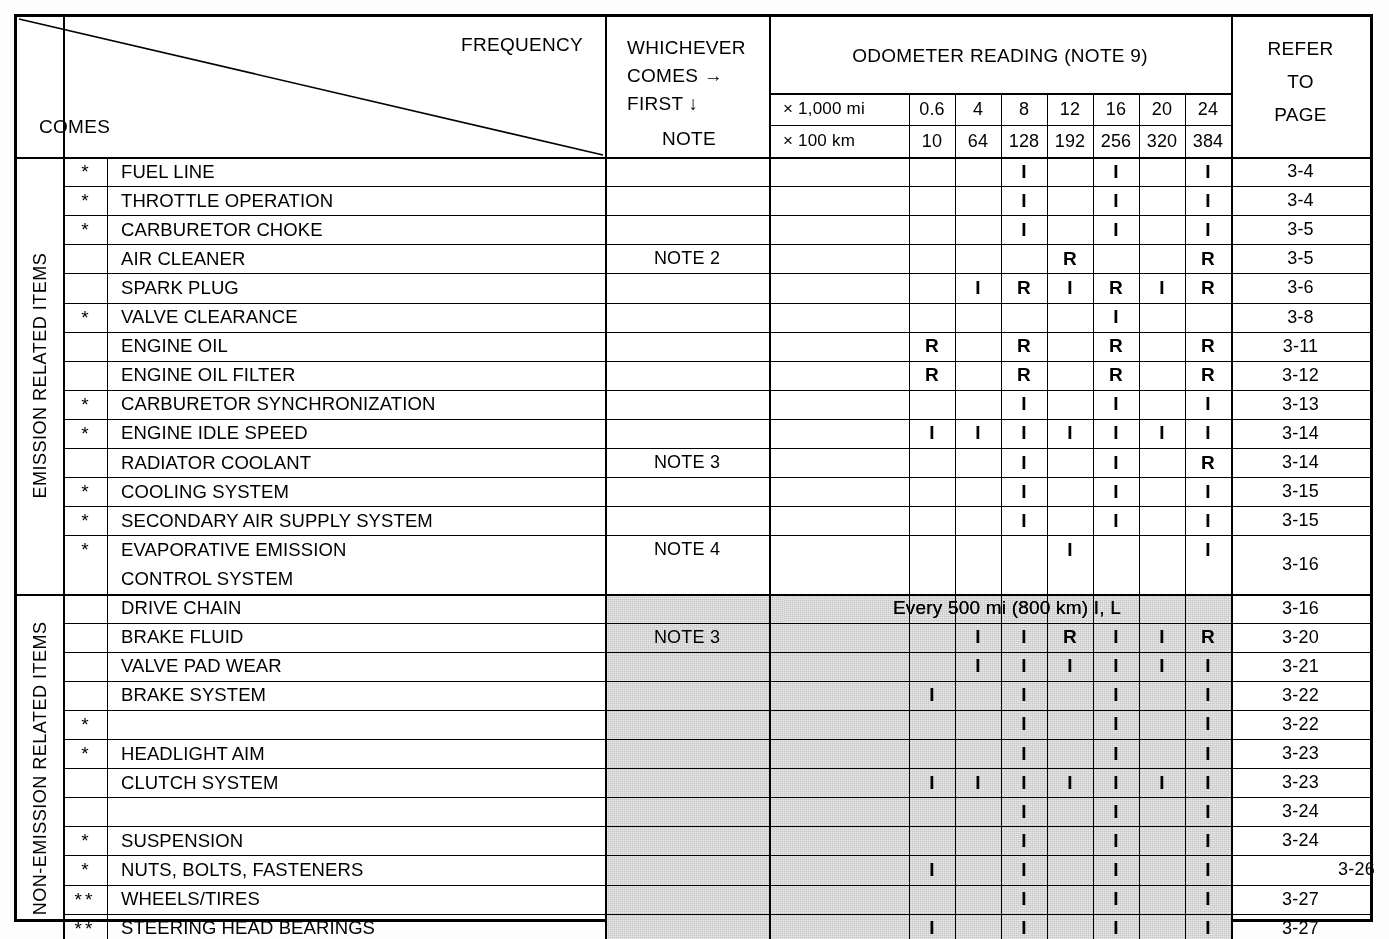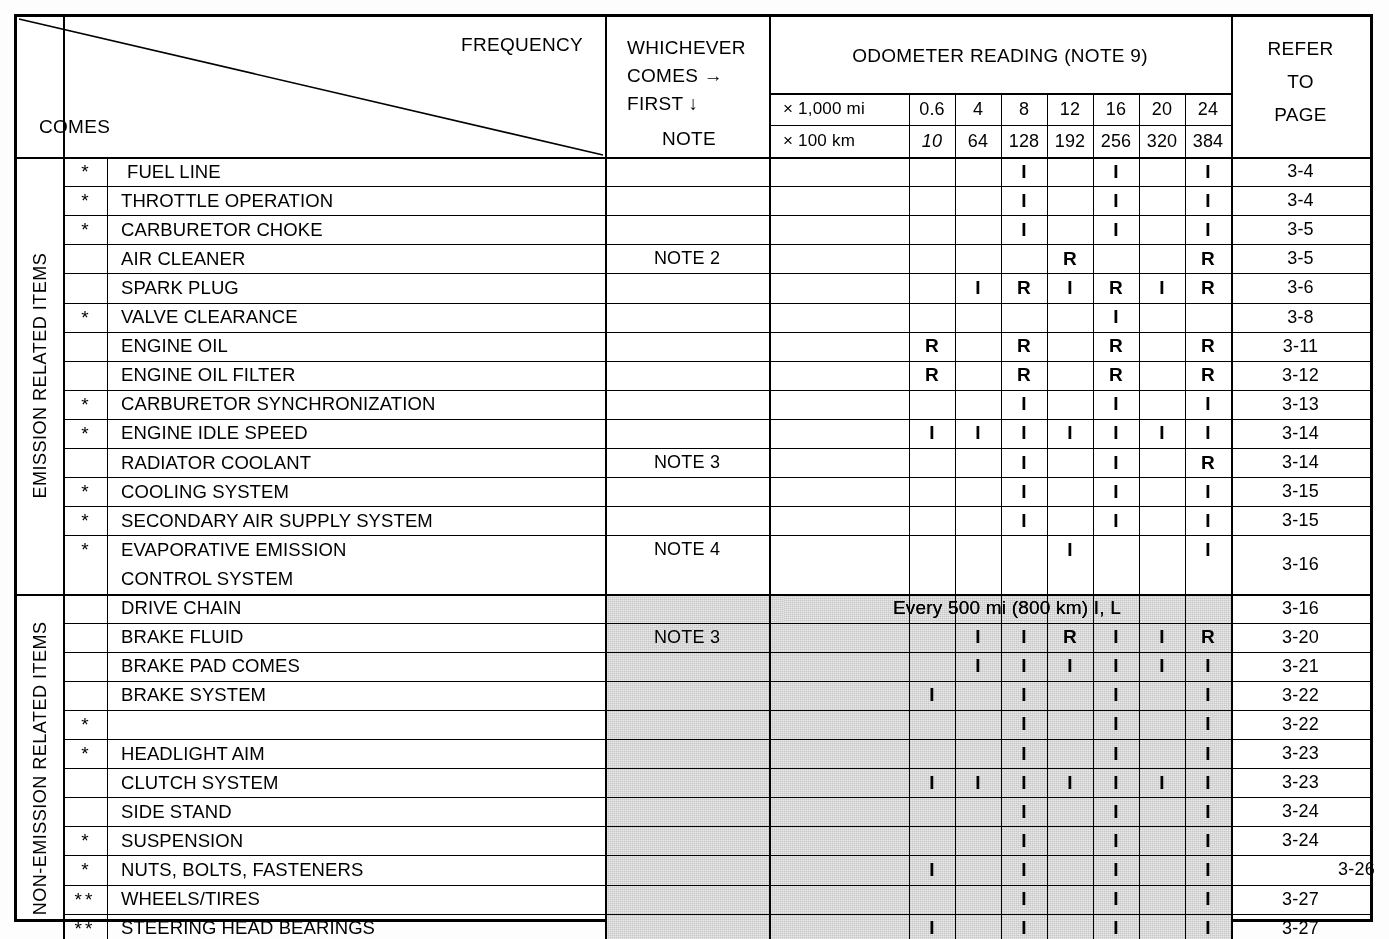--- a/index.html
+++ b/index.html
@@ -117,34 +117,34 @@
       <div class="cell hdr" style="left: 752px; top: 14px; width: 462px; height: 50px; z-index: 3;">ODOMETER READING (NOTE 9)</div>
       <div class="cell units left" style="left: 752px; top: 76px; width: 140px; height: 32px; padding-left: 14px; z-index: 3;">× 1,000 mi</div>
       <div class="cell num" style="left: 892px; top: 76px; width: 46px; height: 32px; z-index: 3;">0.6</div>
       <div class="cell num" style="left: 938px; top: 76px; width: 46px; height: 32px; z-index: 3;">4</div>
       <div class="cell num" style="left: 984px; top: 76px; width: 46px; height: 32px; z-index: 3;">8</div>
       <div class="cell num" style="left: 1030px; top: 76px; width: 46px; height: 32px; z-index: 3;">12</div>
       <div class="cell num" style="left: 1076px; top: 76px; width: 46px; height: 32px; z-index: 3;">16</div>
       <div class="cell num" style="left: 1122px; top: 76px; width: 46px; height: 32px; z-index: 3;">20</div>
       <div class="cell num" style="left: 1168px; top: 76px; width: 46px; height: 32px; z-index: 3;">24</div>
       <div class="cell units left" style="left: 752px; top: 108px; width: 140px; height: 32px; padding-left: 14px; z-index: 3;">× 100 km</div>
-      <div class="cell num" style="left: 892px; top: 108px; width: 46px; height: 32px; z-index: 3; font-style: italic;">10</div>
+      <div class="cell num" style="left: 892px; top: 108px; width: 46px; height: 32px; z-index: 3;">10</div>
       <div class="cell num" style="left: 938px; top: 108px; width: 46px; height: 32px; z-index: 3;">64</div>
       <div class="cell num" style="left: 984px; top: 108px; width: 46px; height: 32px; z-index: 3;">128</div>
       <div class="cell num" style="left: 1030px; top: 108px; width: 46px; height: 32px; z-index: 3;">192</div>
       <div class="cell num" style="left: 1076px; top: 108px; width: 46px; height: 32px; z-index: 3;">256</div>
       <div class="cell num" style="left: 1122px; top: 108px; width: 46px; height: 32px; z-index: 3;">320</div>
       <div class="cell num" style="left: 1168px; top: 108px; width: 46px; height: 32px; z-index: 3;">384</div>
       <div class="cell hdr" style="left: 1214px; top: 18px; width: 139px; height: 28px; z-index: 3;">REFER</div>
       <div class="cell hdr" style="left: 1214px; top: 51px; width: 139px; height: 28px; z-index: 3;">TO</div>
       <div class="cell hdr" style="left: 1214px; top: 84px; width: 139px; height: 28px; z-index: 3;">PAGE</div>
       <div class="vtext" style="left: 0px; top: 140px; width: 46px; height: 436.5px; z-index: 3;">EMISSION RELATED ITEMS</div>
       <div class="vtext" style="left: 0px; top: 576.5px; width: 46px; height: 349.2px; z-index: 3;">NON-EMISSION RELATED ITEMS</div>
       <div class="cell star" style="left: 46px; top: 140px; width: 44px; height: 29.1px; letter-spacing: 0px; z-index: 3;">*</div>
-      <div class="cell itemlabel left" style="left: 90px; top: 140px; width: 498px; height: 29.1px; padding-left: 20px; z-index: 3;">FUEL LINE</div>
+      <div class="cell itemlabel left" style="left: 90px; top: 140px; width: 498px; height: 29.1px; padding-left: 14px; z-index: 3;">FUEL LINE</div>
       <div class="cell mark" style="left: 984px; top: 140px; width: 46px; height: 29.1px; z-index: 3;">I</div>
       <div class="cell mark" style="left: 1076px; top: 140px; width: 46px; height: 29.1px; z-index: 3;">I</div>
       <div class="cell mark" style="left: 1168px; top: 140px; width: 46px; height: 29.1px; z-index: 3;">I</div>
       <div class="cell pagenum" style="left: 1214px; top: 140px; width: 139px; height: 29.1px; z-index: 3;">3-4</div>
       <div class="cell star" style="left: 46px; top: 169.1px; width: 44px; height: 29.1px; letter-spacing: 0px; z-index: 3;">*</div>
       <div class="cell itemlabel left" style="left: 90px; top: 169.1px; width: 498px; height: 29.1px; padding-left: 14px; z-index: 3;">THROTTLE OPERATION</div>
       <div class="cell mark" style="left: 984px; top: 169.1px; width: 46px; height: 29.1px; z-index: 3;">I</div>
       <div class="cell mark" style="left: 1076px; top: 169.1px; width: 46px; height: 29.1px; z-index: 3;">I</div>
       <div class="cell mark" style="left: 1168px; top: 169.1px; width: 46px; height: 29.1px; z-index: 3;">I</div>
       <div class="cell pagenum" style="left: 1214px; top: 169.1px; width: 139px; height: 29.1px; z-index: 3;">3-4</div>
@@ -229,21 +229,21 @@
       <div class="cell pagenum" style="left: 1214px; top: 576.5px; width: 139px; height: 29.1px; z-index: 3;">3-16</div>
       <div class="cell itemlabel left" style="left: 90px; top: 605.6px; width: 498px; height: 29.1px; padding-left: 14px; z-index: 3;">BRAKE FLUID</div>
       <div class="cell noteLbl" style="left: 588px; top: 605.6px; width: 164px; height: 29.1px; z-index: 3;">NOTE 3</div>
       <div class="cell mark" style="left: 938px; top: 605.6px; width: 46px; height: 29.1px; z-index: 3;">I</div>
       <div class="cell mark" style="left: 984px; top: 605.6px; width: 46px; height: 29.1px; z-index: 3;">I</div>
       <div class="cell mark" style="left: 1030px; top: 605.6px; width: 46px; height: 29.1px; z-index: 3;">R</div>
       <div class="cell mark" style="left: 1076px; top: 605.6px; width: 46px; height: 29.1px; z-index: 3;">I</div>
       <div class="cell mark" style="left: 1122px; top: 605.6px; width: 46px; height: 29.1px; z-index: 3;">I</div>
       <div class="cell mark" style="left: 1168px; top: 605.6px; width: 46px; height: 29.1px; z-index: 3;">R</div>
       <div class="cell pagenum" style="left: 1214px; top: 605.6px; width: 139px; height: 29.1px; z-index: 3;">3-20</div>
-      <div class="cell itemlabel left" style="left: 90px; top: 634.7px; width: 498px; height: 29.1px; padding-left: 14px; z-index: 3;">BRAKE PAD COMES</div>
+      <div class="cell itemlabel left" style="left: 90px; top: 634.7px; width: 498px; height: 29.1px; padding-left: 14px; z-index: 3;">VALVE PAD WEAR</div>
       <div class="cell mark" style="left: 938px; top: 634.7px; width: 46px; height: 29.1px; z-index: 3;">I</div>
       <div class="cell mark" style="left: 984px; top: 634.7px; width: 46px; height: 29.1px; z-index: 3;">I</div>
       <div class="cell mark" style="left: 1030px; top: 634.7px; width: 46px; height: 29.1px; z-index: 3;">I</div>
       <div class="cell mark" style="left: 1076px; top: 634.7px; width: 46px; height: 29.1px; z-index: 3;">I</div>
       <div class="cell mark" style="left: 1122px; top: 634.7px; width: 46px; height: 29.1px; z-index: 3;">I</div>
       <div class="cell mark" style="left: 1168px; top: 634.7px; width: 46px; height: 29.1px; z-index: 3;">I</div>
       <div class="cell pagenum" style="left: 1214px; top: 634.7px; width: 139px; height: 29.1px; z-index: 3;">3-21</div>
       <div class="cell itemlabel left" style="left: 90px; top: 663.8px; width: 498px; height: 29.1px; padding-left: 14px; z-index: 3;">BRAKE SYSTEM</div>
       <div class="cell mark" style="left: 892px; top: 663.8px; width: 46px; height: 29.1px; z-index: 3;">I</div>
       <div class="cell mark" style="left: 984px; top: 663.8px; width: 46px; height: 29.1px; z-index: 3;">I</div>
@@ -263,21 +263,20 @@
       <div class="cell pagenum" style="left: 1214px; top: 722px; width: 139px; height: 29.1px; z-index: 3;">3-23</div>
       <div class="cell itemlabel left" style="left: 90px; top: 751.1px; width: 498px; height: 29.1px; padding-left: 14px; z-index: 3;">CLUTCH SYSTEM</div>
       <div class="cell mark" style="left: 892px; top: 751.1px; width: 46px; height: 29.1px; z-index: 3;">I</div>
       <div class="cell mark" style="left: 938px; top: 751.1px; width: 46px; height: 29.1px; z-index: 3;">I</div>
       <div class="cell mark" style="left: 984px; top: 751.1px; width: 46px; height: 29.1px; z-index: 3;">I</div>
       <div class="cell mark" style="left: 1030px; top: 751.1px; width: 46px; height: 29.1px; z-index: 3;">I</div>
       <div class="cell mark" style="left: 1076px; top: 751.1px; width: 46px; height: 29.1px; z-index: 3;">I</div>
       <div class="cell mark" style="left: 1122px; top: 751.1px; width: 46px; height: 29.1px; z-index: 3;">I</div>
       <div class="cell mark" style="left: 1168px; top: 751.1px; width: 46px; height: 29.1px; z-index: 3;">I</div>
       <div class="cell pagenum" style="left: 1214px; top: 751.1px; width: 139px; height: 29.1px; z-index: 3;">3-23</div>
-      <div class="cell itemlabel left" style="left: 90px; top: 780.2px; width: 498px; height: 29.1px; padding-left: 14px; z-index: 3;">SIDE STAND</div>
       <div class="cell mark" style="left: 984px; top: 780.2px; width: 46px; height: 29.1px; z-index: 3;">I</div>
       <div class="cell mark" style="left: 1076px; top: 780.2px; width: 46px; height: 29.1px; z-index: 3;">I</div>
       <div class="cell mark" style="left: 1168px; top: 780.2px; width: 46px; height: 29.1px; z-index: 3;">I</div>
       <div class="cell pagenum" style="left: 1214px; top: 780.2px; width: 139px; height: 29.1px; z-index: 3;">3-24</div>
       <div class="cell star" style="left: 46px; top: 809.3px; width: 44px; height: 29.1px; letter-spacing: 0px; z-index: 3;">*</div>
       <div class="cell itemlabel left" style="left: 90px; top: 809.3px; width: 498px; height: 29.1px; padding-left: 14px; z-index: 3;">SUSPENSION</div>
       <div class="cell mark" style="left: 984px; top: 809.3px; width: 46px; height: 29.1px; z-index: 3;">I</div>
       <div class="cell mark" style="left: 1076px; top: 809.3px; width: 46px; height: 29.1px; z-index: 3;">I</div>
       <div class="cell mark" style="left: 1168px; top: 809.3px; width: 46px; height: 29.1px; z-index: 3;">I</div>
       <div class="cell pagenum" style="left: 1214px; top: 809.3px; width: 139px; height: 29.1px; z-index: 3;">3-24</div>

